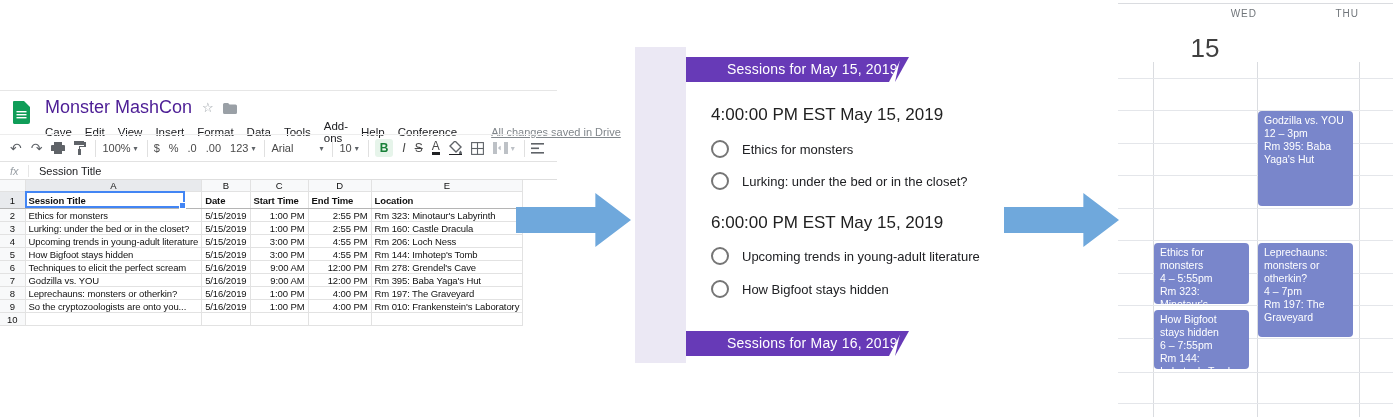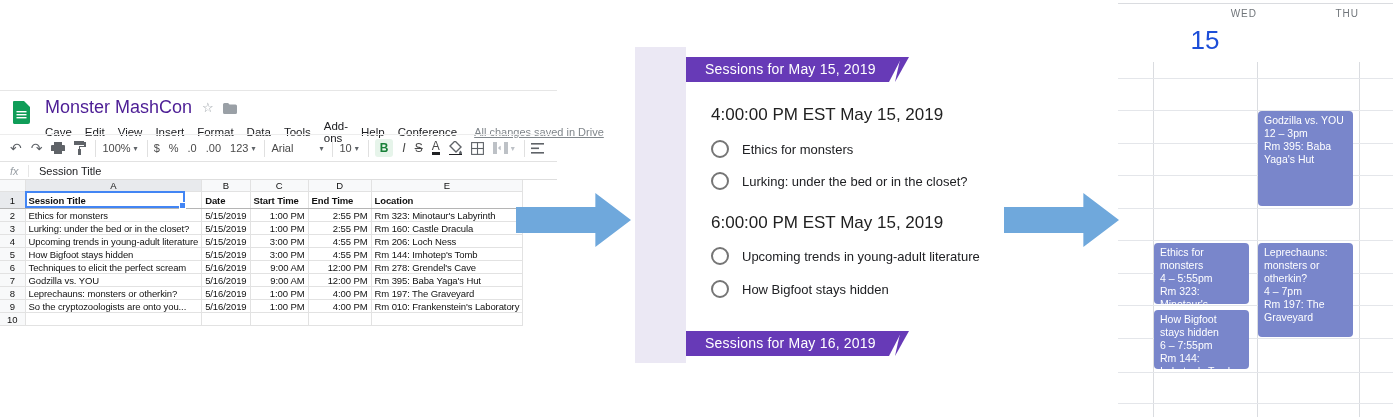--- a/index.html
+++ b/index.html
@@ -10,21 +10,21 @@
   .sheet{position:absolute;left:0;top:90px;width:557px;height:240px;border-top:1px solid #e6e6e6;}
   .titlebar{position:absolute;left:13px;top:8px;display:flex;}
   .sheets-icon{width:17px;height:23px;flex:0 0 auto;margin-top:2px;}
   .title-block{margin-left:15px;}
   .title-row{display:flex;align-items:center;height:17px;}
   .doc-title{font-size:18px;color:#4c1d95;}
   .star{font-size:13px;color:#9aa0a6;margin-left:10px;}
   .folder-icon{margin-left:9px;margin-top:2px;}
   .menu-row{display:flex;align-items:center;margin-top:4px;font-size:11.5px;color:#202124;}
   .menu-row .mi{margin-right:13px;cursor:default;}
-  .saved{color:#80868b;text-decoration:underline;font-size:11px;margin-left:4px;white-space:nowrap;}
+  .saved{color:#80868b;text-decoration:underline;font-size:11px;margin-left:21px;white-space:nowrap;}
 
   .toolbar{position:absolute;left:0;top:43px;width:557px;height:28px;box-sizing:border-box;
            border-top:1px solid #ededed;border-bottom:1px solid #e2e2e2;
            display:flex;align-items:center;padding-left:10px;color:#494949;font-size:11px;}
   .tb{display:flex;align-items:center;margin-right:9px;white-space:nowrap;}
   .tb.icon{font-size:14px;color:#5f6368;font-family:"DejaVu Sans","Liberation Sans",sans-serif;}
   .tsep{width:1px;height:17px;background:#e0e0e0;margin:0 6px 0 0;}
   .caret{font-size:8px;color:#5f6368;margin-left:3px;font-family:"DejaVu Sans",sans-serif;}
   .bold-chip{background:#e6f4ea;color:#188038;font-weight:bold;font-size:12px;
              padding:2px 5px;border-radius:3px;}
@@ -60,40 +60,40 @@
              clip-path:polygon(0% 26%,69% 26%,69% 0%,100% 50%,69% 100%,69% 74%,0% 74%);}
   .arrow1{left:516px;top:193px;}
   .arrow2{left:1004px;top:193px;}
 
   
   .form-strip{position:absolute;left:635px;top:47px;width:51px;height:316px;background:#ebe8f4;}
   .banner-wrap{position:absolute;left:686px;width:232px;height:25px;}
   .banner-main{position:absolute;left:0;top:0;width:216px;height:25px;background:#673ab7;
                clip-path:polygon(0 0,100% 0,calc(100% - 13px) 100%,0 100%);
                color:#fff;font-size:14px;font-weight:500;letter-spacing:0.2px;
-               line-height:25px;padding-left:19px;box-sizing:border-box;white-space:nowrap;}
+               line-height:25px;padding-left:41px;box-sizing:border-box;white-space:nowrap;}
   .banner-tail{position:absolute;left:209px;top:0;width:14px;height:25px;background:#673ab7;
                clip-path:polygon(40% 0,100% 0,0% 100%);}
   .bw1{top:57px;} .bw2{top:331px;}
   .sec-heading{position:absolute;left:711px;font-size:17px;font-weight:500;color:#212121;white-space:nowrap;}
   .sh1{top:105px;} .sh2{top:213px;}
   .option{position:absolute;left:711px;display:flex;align-items:center;}
   .op1{top:140px;} .op2{top:172px;} .op3{top:247px;} .op4{top:280px;}
   .radio{width:14px;height:14px;border:2px solid #757575;border-radius:50%;flex:0 0 auto;}
   .op-label{font-size:13px;color:#202124;margin-left:13px;white-space:nowrap;}
 
   
   .cal-topline{position:absolute;left:1118px;top:3px;width:275px;height:1px;background:#dadce0;}
   .cal-vline{position:absolute;top:62px;width:1px;height:355px;background:#dadce0;}
   .cv1{left:1153px;} .cv2{left:1257px;} .cv3{left:1359px;}
   .cal-hline{position:absolute;left:1118px;width:275px;height:1px;background:#e4e6ea;}
   .day-head{position:absolute;top:8px;text-align:center;}
   .dh-wed{left:1153px;width:104px;} .dh-thu{left:1257px;width:102px;}
   .day-label{font-size:10px;color:#70757a;letter-spacing:1px;text-align:right;}
-  .day-num{font-size:26px;color:#1d4ed8;margin-top:6px;}
+  .day-num{font-size:26px;color:#404040;margin-top:14px;}
   .cal-event{position:absolute;background:#7986cb;border-radius:4px;color:#fff;
              padding:3px 6px;box-sizing:border-box;font-size:10.5px;line-height:13px;overflow:hidden;}
   .ev-title{font-weight:500;}
   .ev-godzilla{left:1258px;top:111px;width:95px;height:95px;}
   .ev-ethics{left:1154px;top:243px;width:95px;height:61px;}
   .ev-bigfoot{left:1154px;top:310px;width:95px;height:59px;}
   .ev-leprechauns{left:1258px;top:243px;width:95px;height:94px;}
 </style>
 </head>
 <body>

